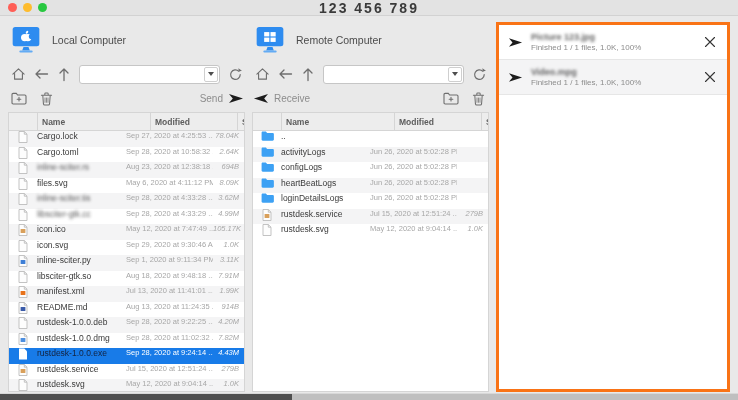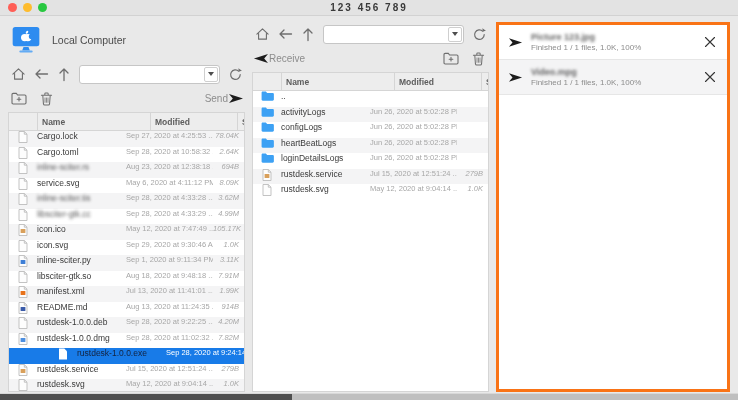--- a/index.html
+++ b/index.html
@@ -6,21 +6,21 @@
   body{
     width:738px;height:400px;overflow:hidden;
     font-family:"Liberation Sans","DejaVu Sans",sans-serif;
     background:#e9e9e9;
   }
   .window{position:relative;width:738px;height:400px;background:#e9e9e9;}
 
   
   .titlebar{position:relative;height:15px;background:#e3e3e3;border-bottom:1px solid #d2d2d2;
     display:flex;align-items:center;justify-content:center;}
-  .title{font-size:10px;font-weight:bold;color:#3a3a3a;letter-spacing:2px;}
+  .title{font-size:14px;font-weight:bold;color:#3a3a3a;letter-spacing:2px;}
   .lights{position:absolute;left:8px;top:3px;display:flex;gap:6px;}
   .light{width:9px;height:9px;border-radius:50%;}
   .light.red{background:#ff5f57;}
   .light.yellow{background:#febc2e;}
   .light.green{background:#28c840;}
 
   
   .main{position:absolute;top:16px;left:0;right:0;bottom:8px;display:flex;padding:0 8px;gap:7px;box-sizing:border-box;}
   .panel{width:237px;flex:none;display:flex;flex-direction:column;}
 
@@ -33,31 +33,31 @@
   .address{flex:1;height:17px;background:#fff;border:1px solid #c6c6c6;border-radius:3px;
     display:flex;align-items:center;margin:0 2px;}
   .address input{flex:1;min-width:0;border:none;outline:none;background:transparent;height:100%;
     font-size:9px;padding:0 3px;font-family:inherit;}
   .dd-btn{width:12px;height:13px;border:1px solid #cfcfcf;border-radius:2px;background:#fff;
     margin-right:1px;display:flex;align-items:center;justify-content:center;flex:none;}
   .caret{width:0;height:0;border-left:3px solid transparent;border-right:3px solid transparent;border-top:4px solid #4e4e4e;}
 
   .action-row{display:flex;align-items:center;height:21px;margin:3px 1px 3px 1px;flex:none;}
   .action-row .gap{width:7px;}
-  .xfer-label{display:flex;align-items:center;font-size:10px;color:#8d8d8d;}
+  .xfer-label{display:flex;align-items:center;gap:5px;font-size:10px;color:#8d8d8d;}
   .spacer{flex:1;}
 
   
   .file-table{flex:1;background:#fff;border:1px solid #d5d5d5;display:flex;flex-direction:column;overflow:hidden;}
   .t-head{display:flex;height:17px;background:#ededed;border-bottom:1px solid #d5d5d5;
     align-items:center;font-size:8.5px;color:#5d5d5d;flex:none;font-weight:bold;}
   .t-head .hc{border-left:1px solid #d5d5d5;height:100%;display:flex;align-items:center;padding-left:4px;box-sizing:border-box;}
   .t-row{display:flex;height:15.5px;align-items:flex-start;font-size:8.5px;color:#3a3a3a;flex:none;}
   .t-row.striped{background:#f4f4f5;}
-  .t-row.selected{background:#187be8;color:#14233f;padding-left:40px;}
+  .t-row.selected{background:#187be8;color:#14233f;}
   .t-row.selected .c-mod,.t-row.selected .c-size{color:#fff;}
   .c-icon{width:28px;flex:none;display:flex;justify-content:center;align-items:center;}
   .c-name{width:89px;flex:none;white-space:nowrap;overflow:hidden;}
   .c-mod{width:87px;flex:none;font-size:7.5px;color:#a7a7a7;white-space:nowrap;overflow:hidden;}
   .c-size{flex:1;text-align:right;padding-right:5px;font-size:7.5px;color:#a7a7a7;white-space:nowrap;font-style:italic;}
   .h-icon{width:28px;flex:none;height:100%;}
   .h-name{width:89px;flex:none;}
   .h-mod{width:87px;flex:none;margin-left:24px;}
   .h-size{flex:1;}
   .blurred{filter:blur(1.6px);opacity:.85;}
@@ -205,21 +205,21 @@
     <span class="c-mod">Aug 23, 2020 at 12:38:18 ...</span>
     <span class="c-size">694B</span>
   </div>
             <div class="t-row">
     <span class="c-icon">
                 <svg width="10" height="12" viewBox="0 0 10 12">
                   <path d="M1 .5h5.3L9 3.2v8.3H1z" fill="#fdfdfd" stroke="#bcbcbc" stroke-width=".9"></path>
                   <path d="M6.3 .5v2.7H9" fill="none" stroke="#bcbcbc" stroke-width=".9"></path>
                 </svg>
               </span>
-    <span class="c-name">service.svg</span>
+    <span class="c-name">files.svg</span>
     <span class="c-mod">May 6, 2020 at 4:11:12 PM</span>
     <span class="c-size">8.09K</span>
   </div>
             <div class="t-row striped">
     <span class="c-icon">
                 <svg width="10" height="12" viewBox="0 0 10 12">
                   <path d="M1 .5h5.3L9 3.2v8.3H1z" fill="#fdfdfd" stroke="#bcbcbc" stroke-width=".9"></path>
                   <path d="M6.3 .5v2.7H9" fill="none" stroke="#bcbcbc" stroke-width=".9"></path>
                 </svg>
               </span>
@@ -362,20 +362,36 @@
               </span>
     <span class="c-name">rustdesk.svg</span>
     <span class="c-mod">May 12, 2020 at 9:04:14 ...</span>
     <span class="c-size">1.0K</span>
   </div>
           </div>
       </div>
     </div>
 
     <div class="panel">
+      <div class="panel-header">
+        <span class="machine-icon">
+          <svg width="30" height="28" viewBox="0 0 36 33">
+            <rect x="2" y="1" width="32" height="23" rx="3" fill="#2e8cf0"></rect>
+            <path d="M15 25h6l1.6 4h-9.2z" fill="#2e8cf0"></path>
+            <rect x="10" y="29" width="16" height="2.6" rx="1.3" fill="#63abf4"></rect>
+            <g fill="#ffffff">
+              <rect x="11" y="7" width="6.2" height="5.2"></rect>
+              <rect x="18.6" y="7" width="6.2" height="5.2"></rect>
+              <rect x="11" y="13.6" width="6.2" height="5.2"></rect>
+              <rect x="18.6" y="13.6" width="6.2" height="5.2"></rect>
+            </g>
+          </svg>
+        </span>
+        <span class="panel-title">Remote Computer</span>
+      </div>
 
       <div class="toolbar">
         <span class="tool-btn">
           <svg width="15" height="14" viewBox="0 0 16 15">
               <path d="M2 7.6 8 2l6 5.6M3.8 7v6h8.4V7" fill="none" stroke="#6e6e6e" stroke-width="1.2" stroke-linecap="round" stroke-linejoin="round"></path>
             </svg>
         </span>
         <span class="tool-btn">
           <svg width="15" height="12" viewBox="0 0 15 12">
               <path d="M13.5 6H2m4-4L2 6l4 4" fill="none" stroke="#6e6e6e" stroke-width="1.3" stroke-linecap="round" stroke-linejoin="round"></path>

